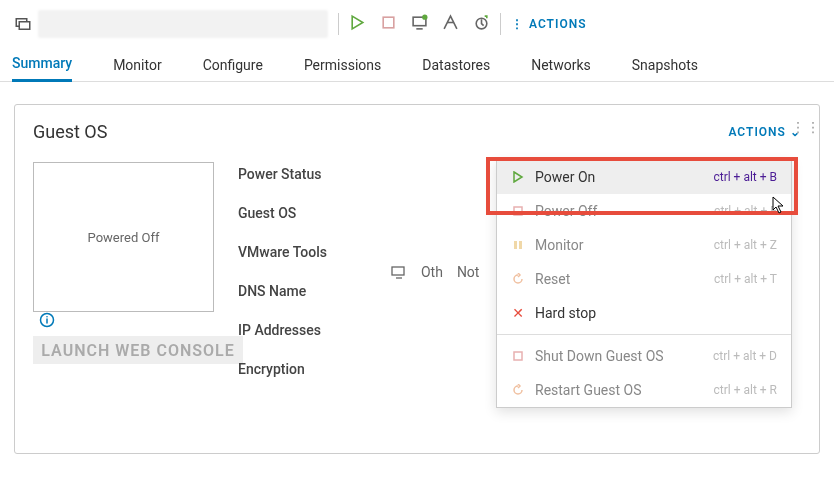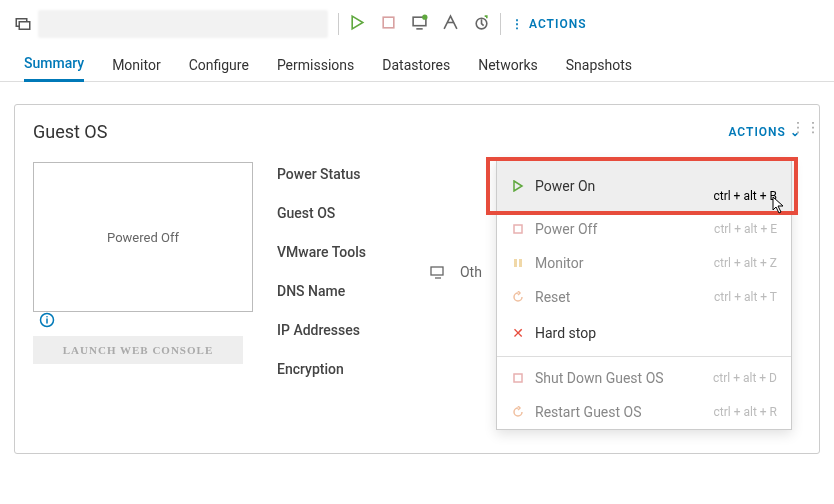--- a/index.html
+++ b/index.html
@@ -24,22 +24,22 @@
   filter: blur(1px);
   border-radius: 2px;
 }
 .sep { width: 1px; height: 22px; background: #ccc; margin: 0 10px; }
 .tool-icons { display: flex; align-items: center; gap: 14px; }
 .tool-icons svg { width: 17px; height: 17px; }
 .actions-top { color: #0079B8; letter-spacing: 1px; font-size: 12px; font-weight: 600; display: flex; align-items: center; gap: 6px; }
 .actions-top .dots { letter-spacing: 0; }
 
 .tabs {
-  display: flex; gap: 28px;
-  padding: 0 24px;
+  display: flex; gap: 41px;
+  padding: 0 12px;
   border-bottom: 1px solid #ddd;
   height: 34px;
   align-items: center;
 }
 .tab { color: #333; font-size: 14px; padding: 8px 0; cursor: pointer; }
 .tab.active { color: #0079B8; border-bottom: 3px solid #0079B8; font-weight: 500; }
 
 .card {
   margin: 22px 14px;
   border: 1px solid #ccc;
@@ -50,41 +50,40 @@
 }
 .card-head {
   display: flex; justify-content: space-between; align-items: center;
   margin-bottom: 20px;
 }
 .card-title { font-size: 18px; color: #333; }
 .card-actions { color: #0079B8; font-size: 12px; letter-spacing: 1px; font-weight: 600; display: flex; align-items: center; gap: 4px; cursor: pointer; }
 .drag-handle { position: absolute; right: -2px; top: 14px; color: #999; font-size: 14px; letter-spacing: 1px; }
 
 .body-row { display: flex; gap: 24px; }
-.console-col { width: 220px; }
+.console-col { width: 181px; }
 .console-box {
   border: 1px solid #bbb;
   height: 150px;
   display: flex; align-items: center; justify-content: center;
   color: #666; font-size: 13px;
 }
 .btn-outline {
   width: 210px; height: 28px;
   border: 1px solid #0079B8; color: #0079B8; background: #fff;
   font-size: 11px; letter-spacing: 1px; font-weight: 600;
   display: flex; align-items: center; justify-content: center;
   margin-top: 10px; cursor: pointer;
 }
 .btn-disabled {
   width: 210px; height: 28px;
   background: #eee; color: #aaa;
-  font-size: 11px; letter-spacing: 1px; font-weight: 600;
+  font-size: 16px; letter-spacing: 1px; font-weight: 600;
   display: flex; align-items: center; justify-content: center;
   margin-top: 8px;
-  font-family: Liberation Serif, serif;
 }
 .info-icon { color: #0079B8; margin-left: 6px; display: inline-flex; align-items: center; vertical-align: middle; }
 
 .labels-col { display: flex; flex-direction: column; gap: 23px; padding-top: 4px; }
 .labels-col span { font-size: 14px; color: #444; font-weight: 500; }
 
 .values-col { display: flex; flex-direction: row; gap: 14px; padding-top: 4px; margin-left: 40px; color: #666; }
 .val-row { display: flex; align-items: center; gap: 6px; font-size: 14px; }
 
 .popup {
@@ -99,21 +98,21 @@
 .popup-item {
   display: flex; align-items: center;
   padding: 9px 14px;
   gap: 10px;
   font-size: 14px;
   color: #888;
 }
 .popup-item .label { flex: 1; }
 .popup-item .shortcut { font-size: 12px; color: #bbb; }
 .popup-item.enabled { color: #333; }
-.popup-item.enabled .shortcut { color: #000000; margin-top: 20px; }
+.popup-item.enabled .shortcut { color: #4c1d95; }
 .popup-item.hover { background: #eee; }
 .popup-item .ico { width: 14px; display: inline-flex; justify-content: center; }
 .popup hr { border: none; border-top: 1px solid #ddd; margin: 4px 0; }
 
 .highlight-box {
   position: absolute;
   left: 486px; top: 157px;
   width: 312px; height: 58px;
   border: 4px solid #e74c3c;
   z-index: 20;

